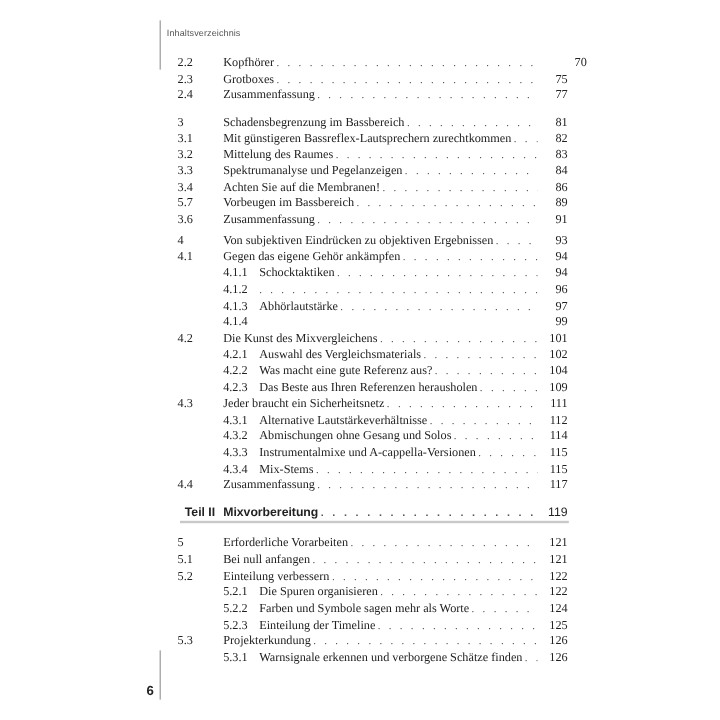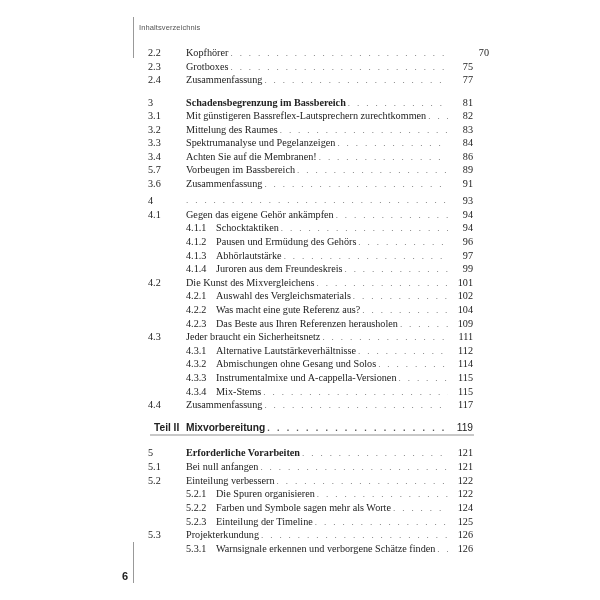--- a/index.html
+++ b/index.html
@@ -17,21 +17,21 @@
   .title { flex: 0 0 auto; padding-right: 2px; }
   .leader { flex: 1 1 auto; overflow: hidden; color: #555; font-size: 9px; letter-spacing: 2.35px; }
   .leader::after { content: ". . . . . . . . . . . . . . . . . . . . . . . . . . . . . . . . . . . . . . . . . . . . . . . . . . . . . . . . . . . . . . . . . . . . . . . . . . . . . . . . . . . . . . . . . . ."; }
   .page { position: absolute; right: 127px; text-align: right; white-space: nowrap; }
 
   .lvl1 .num { left: 148px; }
   .lvl1 .entry { left: 186px; width: 262px; }
   .lvl2 .num { left: 186px; }
   .lvl2 .entry { left: 216px; width: 232px; }
 
-  .chapter .title { font-weight: bold; }
+  .chapter .title { font-weight: normal; }
 
   .part { font-family: "Liberation Sans", "DejaVu Sans", sans-serif; font-weight: bold; }
   .part .num { left: 154px; }
   .part .entry { left: 186px; width: 262px; }
   .part .title { font-weight: bold; }
   .part .page { font-weight: normal; font-family: "Liberation Sans", "DejaVu Sans", sans-serif; }
   .part-rule { position: absolute; left: 150px; top: 434px; width: 324px; height: 2px; background: #c8c8c8; }
 
   .folio-bar { position: absolute; left: 133px; top: 542px; width: 1px; height: 41px; background: #999; }
   .folio { position: absolute; left: 122px; top: 570px; font-family: "Liberation Sans", "DejaVu Sans", sans-serif;
@@ -120,20 +120,21 @@
     <span class="num">3.6</span>
     <span class="entry">
       <span class="title">Zusammenfassung</span>
       <span class="leader"></span>
     </span>
     <span class="page">91</span>
   </div>
     <div class="row lvl1 chapter" style="top: 194px;">
     <span class="num">4</span>
     <span class="entry">
+      <span class="title">Von subjektiven Eindrücken zu objektiven Ergebnissen</span>
       <span class="leader"></span>
     </span>
     <span class="page">93</span>
   </div>
     <div class="row lvl1" style="top: 208px;">
     <span class="num">4.1</span>
     <span class="entry">
       <span class="title">Gegen das eigene Gehör ankämpfen</span>
       <span class="leader"></span>
     </span>
@@ -143,39 +144,34 @@
     <span class="num">4.1.1</span>
     <span class="entry">
       <span class="title">Schocktaktiken</span>
       <span class="leader"></span>
     </span>
     <span class="page">94</span>
   </div>
     <div class="row lvl2" style="top: 235px;">
     <span class="num">4.1.2</span>
     <span class="entry">
-      <span class="title">Pausen und Ermüdung des Gehörs</span>
       <span class="leader"></span>
     </span>
     <span class="page">96</span>
   </div>
     <div class="row lvl2" style="top: 249px;">
     <span class="num">4.1.3</span>
     <span class="entry">
       <span class="title">Abhörlautstärke</span>
       <span class="leader"></span>
     </span>
     <span class="page">97</span>
   </div>
     <div class="row lvl2" style="top: 262px;">
     <span class="num">4.1.4</span>
-    <span class="entry">
-      <span class="title">Juroren aus dem Freundeskreis</span>
-      <span class="leader"></span>
-    </span>
     <span class="page">99</span>
   </div>
     <div class="row lvl1" style="top: 276px;">
     <span class="num">4.2</span>
     <span class="entry">
       <span class="title">Die Kunst des Mixvergleichens</span>
       <span class="leader"></span>
     </span>
     <span class="page">101</span>
   </div>

